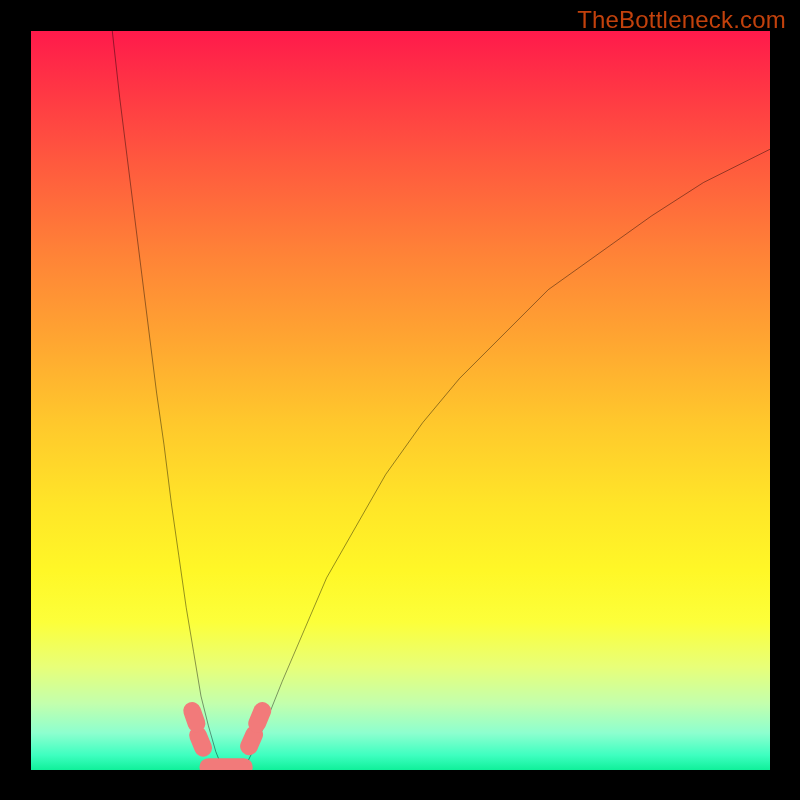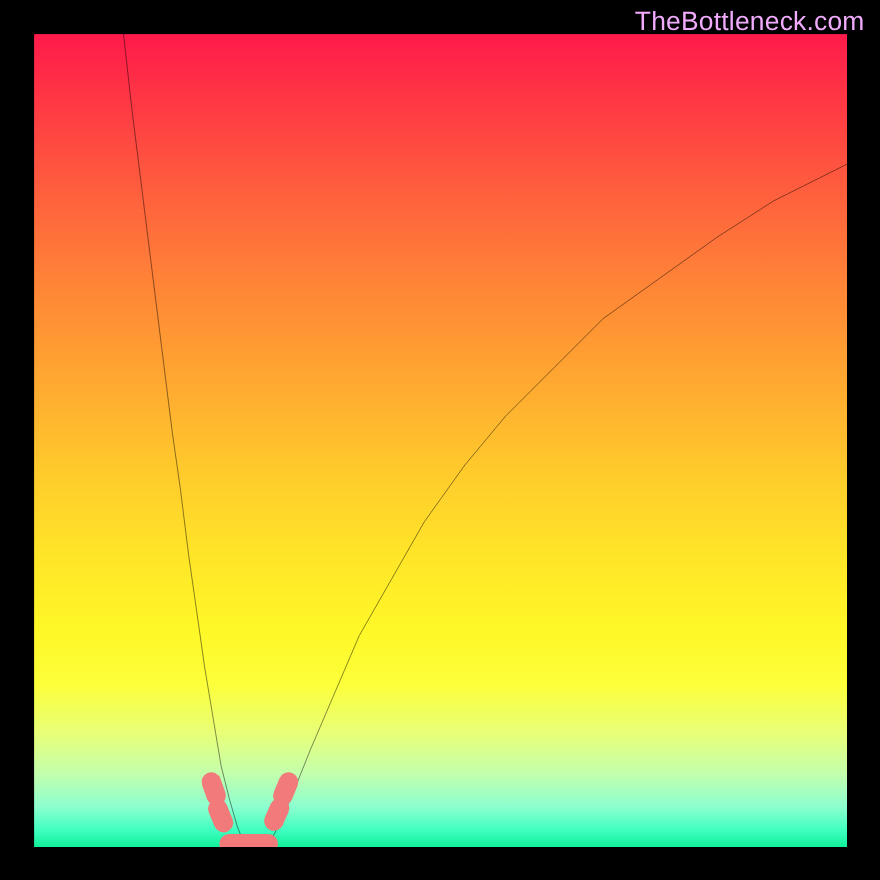--- a/index.html
+++ b/index.html
@@ -44,21 +44,21 @@
     position: absolute;
     width: 100%;
     height: 100%;
   }
   .watermark {
     position: absolute;
     top: 6px;
     right: 14px;
     font-size: 24px;
     font-weight: 400;
-    color: #f0abfc;
+    color: #c2410c;
     letter-spacing: 0.2px;
   }
 </style>
 </head>
 <body>
 
 <div class="frame">
   <div class="plot">
     <svg class="curve" viewBox="0 0 100 100" preserveAspectRatio="none">
       <g id="series">

